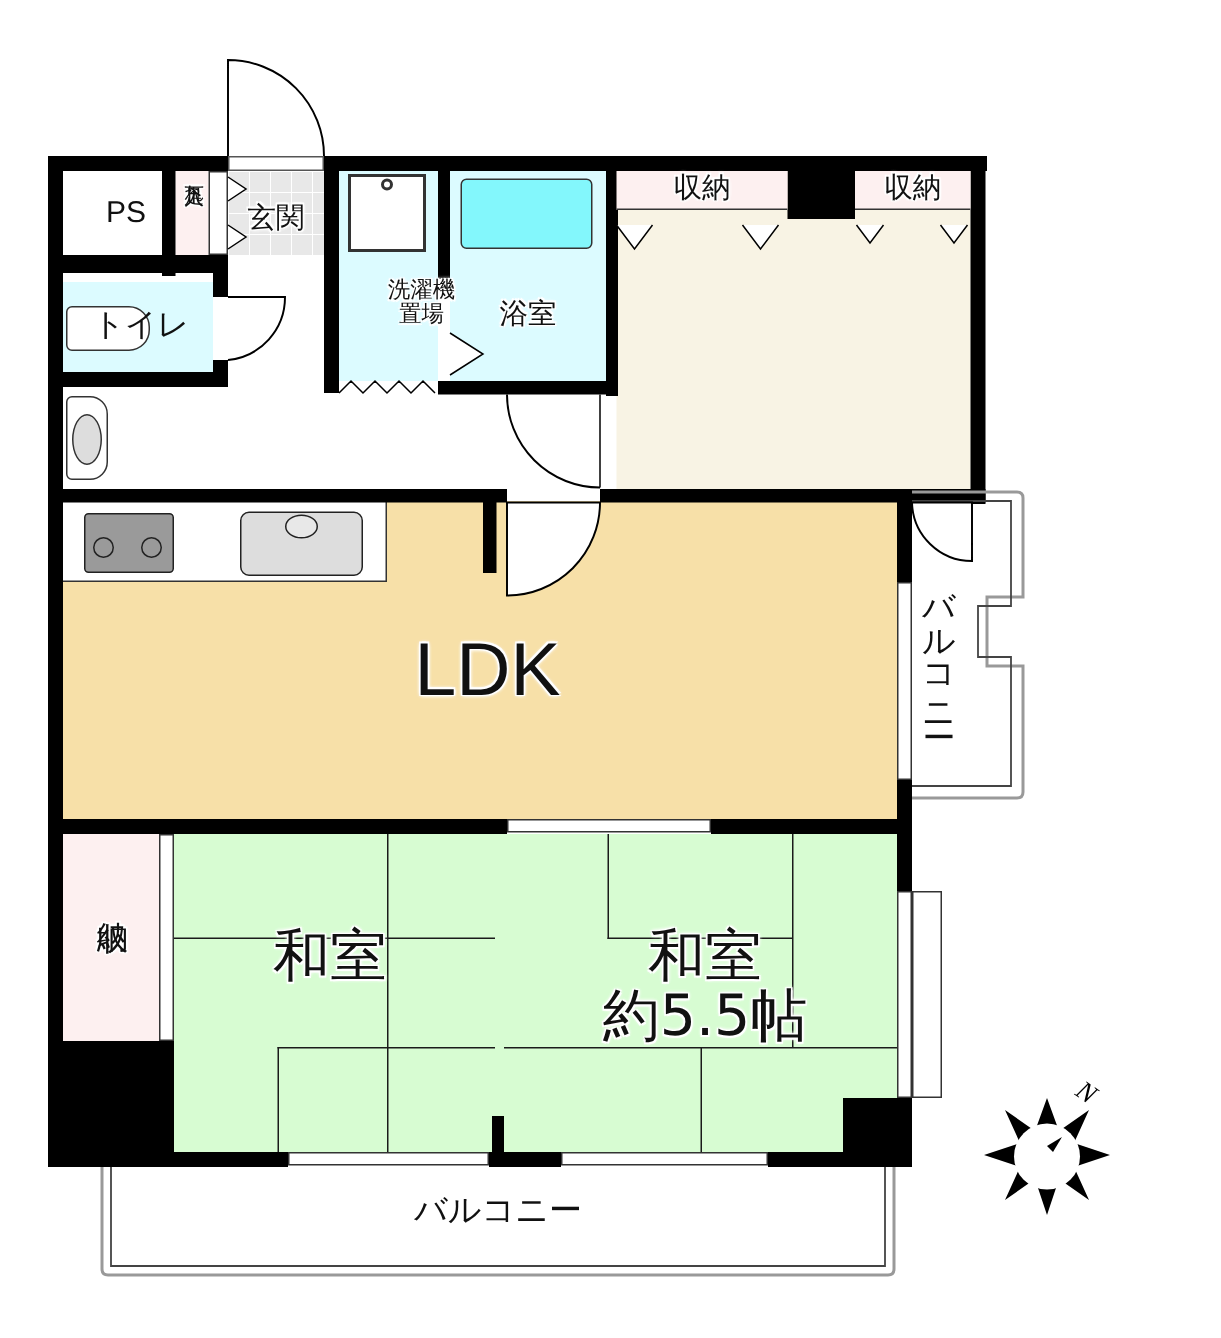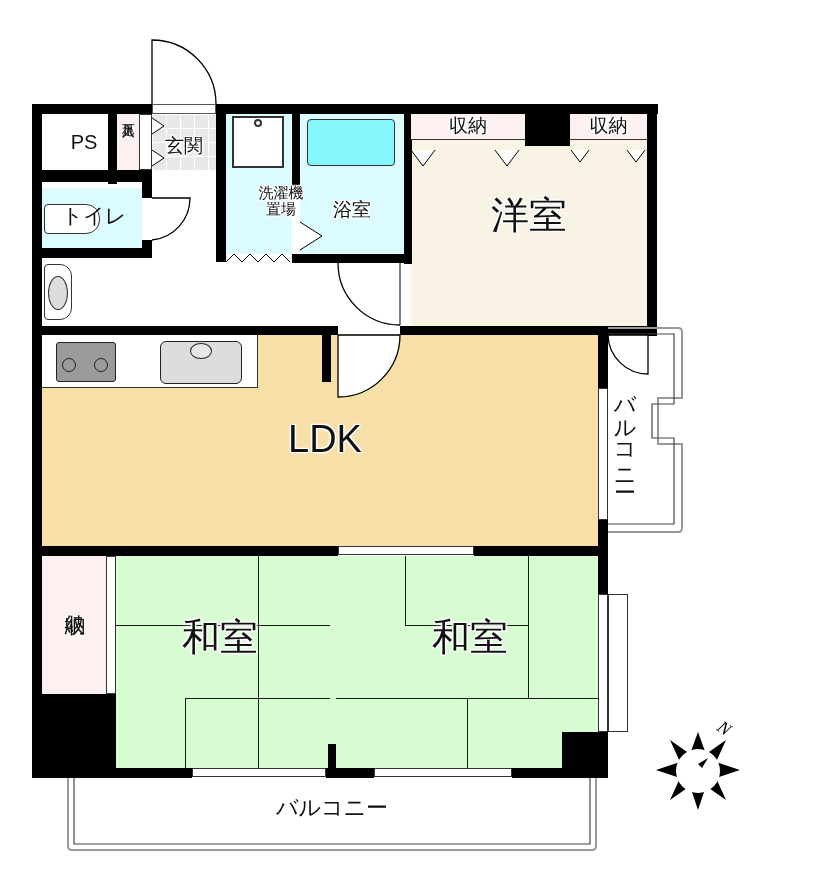--- a/index.html
+++ b/index.html
@@ -169,36 +169,36 @@
 <div class="lbl" style="left:56px;top:205px;width:76px;font-size:21px;text-shadow:none;">トイレ</div>
 <div class="abs" style="left:226px;top:186px;width:66px;margin-left:22px;">
   <div class="lbl" style="position:relative;font-size:15px;">洗濯機</div>
   <div class="lbl" style="position:relative;font-size:15px;">置場</div>
 </div>
 <div class="lbl" style="left:312px;top:200px;width:80px;font-size:19px;">浴室</div>
 
 <div class="lbl sm" style="left:411px;top:116px;width:114px;font-size:19px;">収納</div>
 <div class="lbl sm" style="left:570px;top:116px;width:77px;font-size:19px;">収納</div>
 <div class="abs" style="left:411px;top:196px;width:236px;">
-  <div class="lbl big" style="position:relative;">洋室</div>
 </div>
 
 <div class="abs" style="left:180px;top:420px;width:290px;">
-  <div class="lbl" style="position:relative;font-size:38px;font-family:'Liberation Sans',sans-serif;">LDK</div>
+  <div class="lbl" style="position:relative;font-size:50px;font-family:'Liberation Sans',sans-serif;">LDK</div>
 </div>
 
 <div class="lbl vert" style="left:610px;top:380px;width:30px;font-size:22px;line-height:30px;text-shadow:none;">バルコニー</div>
 
 <div class="lbl vert" style="left:62px;top:598px;width:26px;font-size:21px;line-height:26px;">収納</div>
 
 <div class="abs" style="left:120px;top:618px;width:200px;">
   <div class="lbl big" style="position:relative;">和室</div>
 </div>
 <div class="abs" style="left:370px;top:618px;width:200px;">
   <div class="lbl big" style="position:relative;">和室</div>
+  <div class="lbl big" style="position:relative;">約5.5帖</div>
 </div>
 
 <div class="lbl" style="left:74px;top:796px;width:516px;font-size:22px;text-shadow:none;">バルコニー</div>
 
 <svg style="left:648px;top:720px;" width="100" height="100" viewBox="0 0 100 100">
   <polygon fill="#000" points="50,12 58,34 78,20 68,42 92,50 68,58 78,80 58,66 50,90 42,66 22,80 32,58 8,50 32,42 22,20 42,34"></polygon>
   <circle cx="50" cy="51" r="22" fill="#fff"></circle>
   <polygon fill="#000" points="60,38 54,48 50,44"></polygon>
 </svg>
 <div class="abs" style="left:718px;top:718px;font-size:18px;font-style:italic;font-family:'Liberation Serif',serif;transform:rotate(35deg);">N</div>

